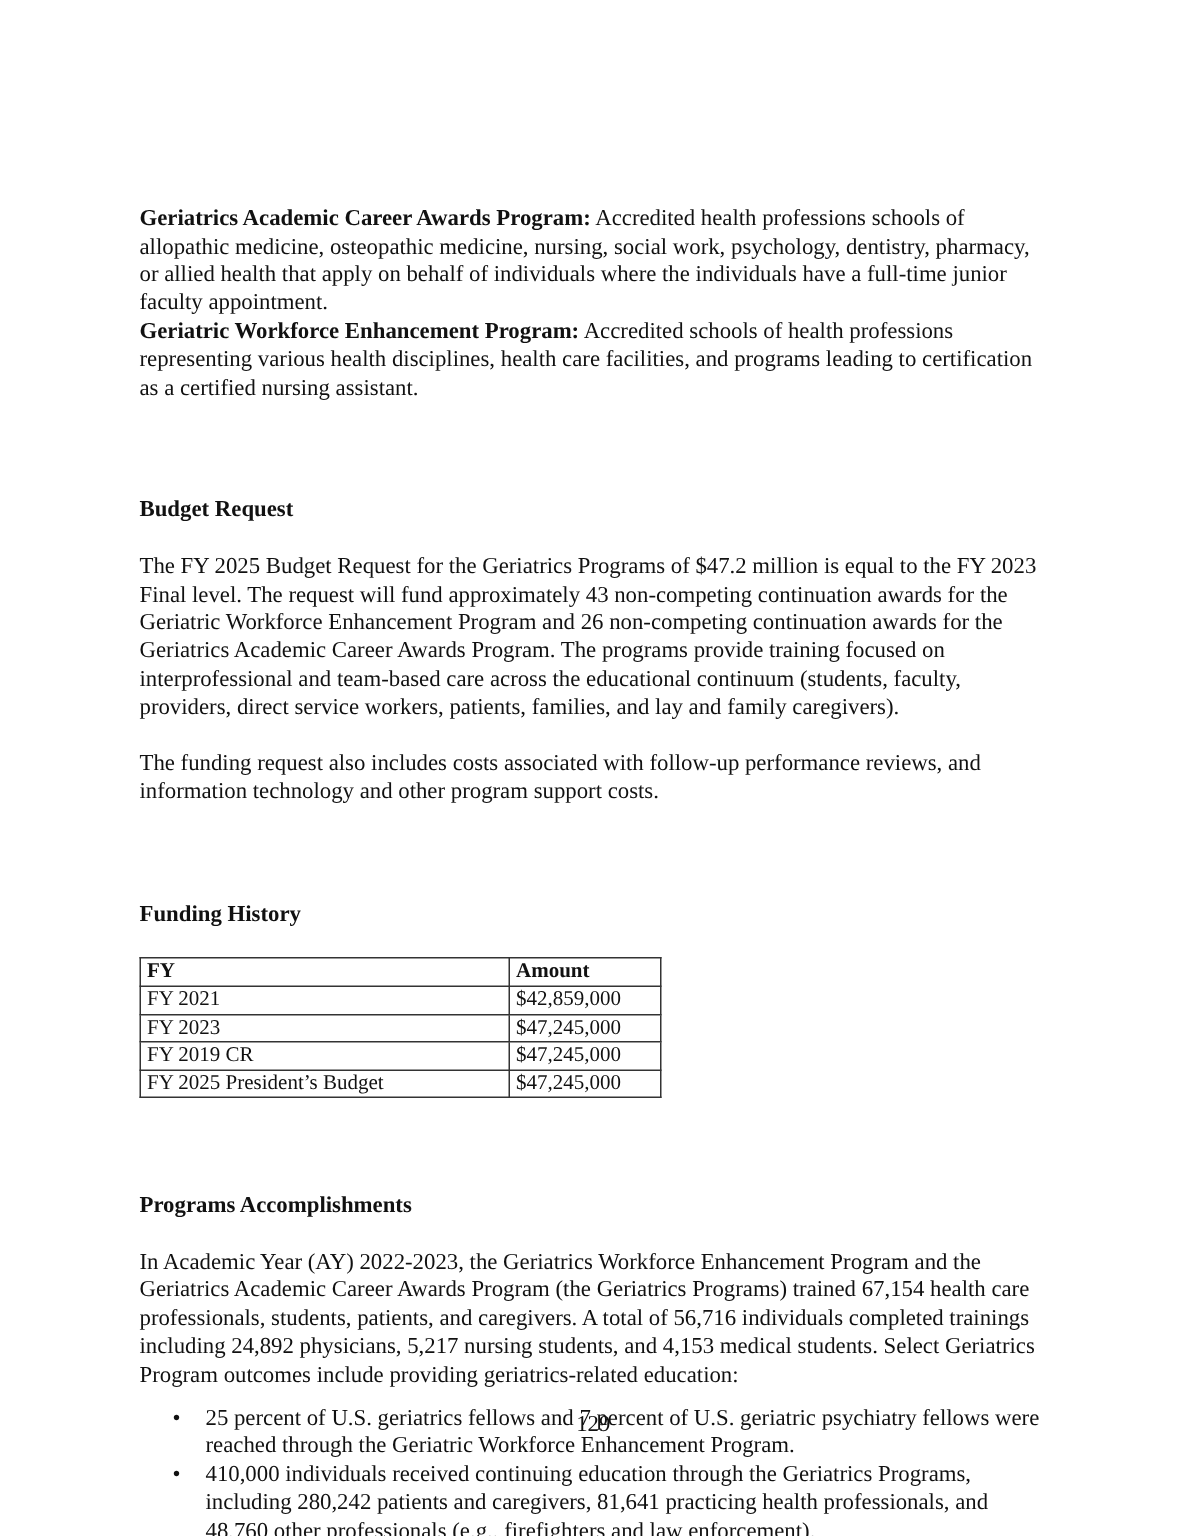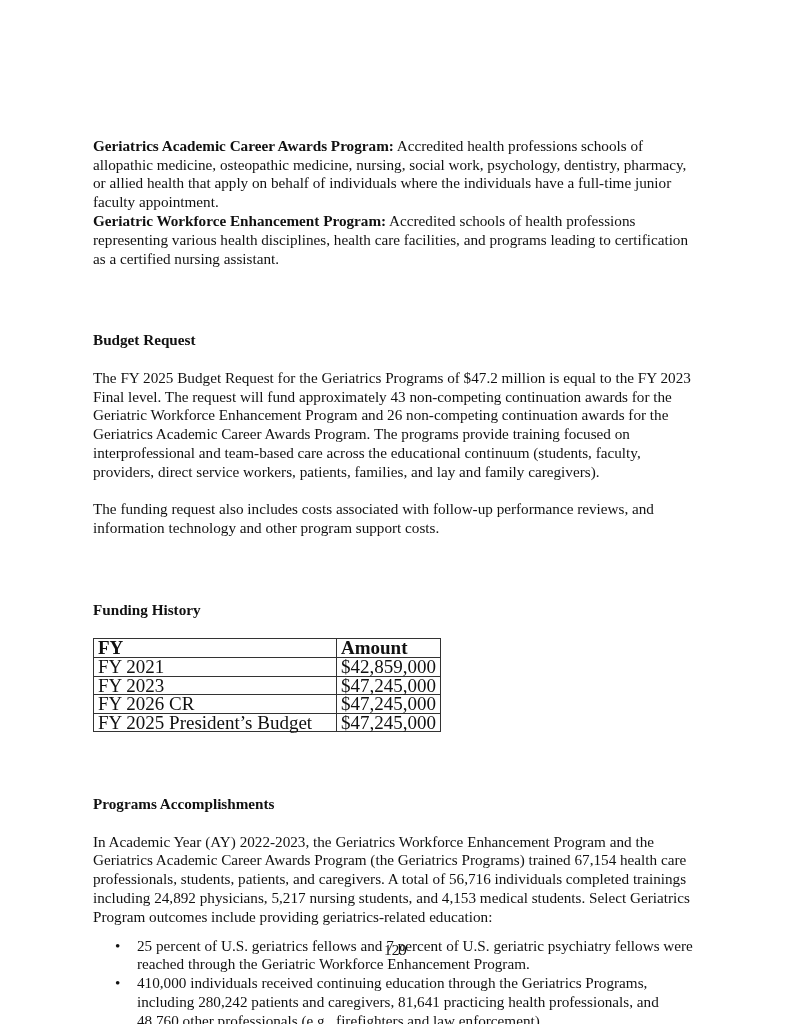--- a/index.html
+++ b/index.html
@@ -8,21 +8,21 @@
     font-family: "Liberation Serif", serif; color: #111111;
     font-size: 15.2px; line-height: 18.8px;
   }
   .page { position: absolute; left: 93px; top: 118px; width: 600px; }
   p { margin: 0; }
   b { font-weight: bold; }
   .gap { height: 18.8px; }
   .heading { font-weight: bold; margin-top: 44px; }
   table.fh {
     border-collapse: collapse; width: 348px; margin-top: 0;
-    font-size: 19px; line-height: 17.6px;
+    font-size: 14px; line-height: 17.6px;
   }
   table.fh td, table.fh th {
     border: 1px solid #333333; padding: 0 4px; height: 17.6px;
   }
   table.fh th { font-weight: bold; }
   table.fh th.c1, table.fh td.c1 { text-align: left; width: 237px; }
   table.fh th.c2, table.fh td.c2 { text-align: left; }
   ul.bullets { margin: 0; padding: 0; list-style: none; }
   ul.bullets li { position: relative; padding-left: 44px; }
   ul.bullets li .dot { position: absolute; left: 22px; top: 0; }
@@ -57,21 +57,21 @@
     <tbody>
       <tr>
         <td class="c1">FY 2021</td>
         <td class="c2">$42,859,000</td>
       </tr>
       <tr>
         <td class="c1">FY 2023</td>
         <td class="c2">$47,245,000</td>
       </tr>
       <tr>
-        <td class="c1">FY 2026 CR</td>
+        <td class="c1">FY 2019 CR</td>
         <td class="c2">$47,245,000</td>
       </tr>
       <tr>
         <td class="c1">FY 2025 President’s Budget</td>
         <td class="c2">$47,245,000</td>
       </tr>
     </tbody>
   </table>
   <div class="gap"></div>
 

